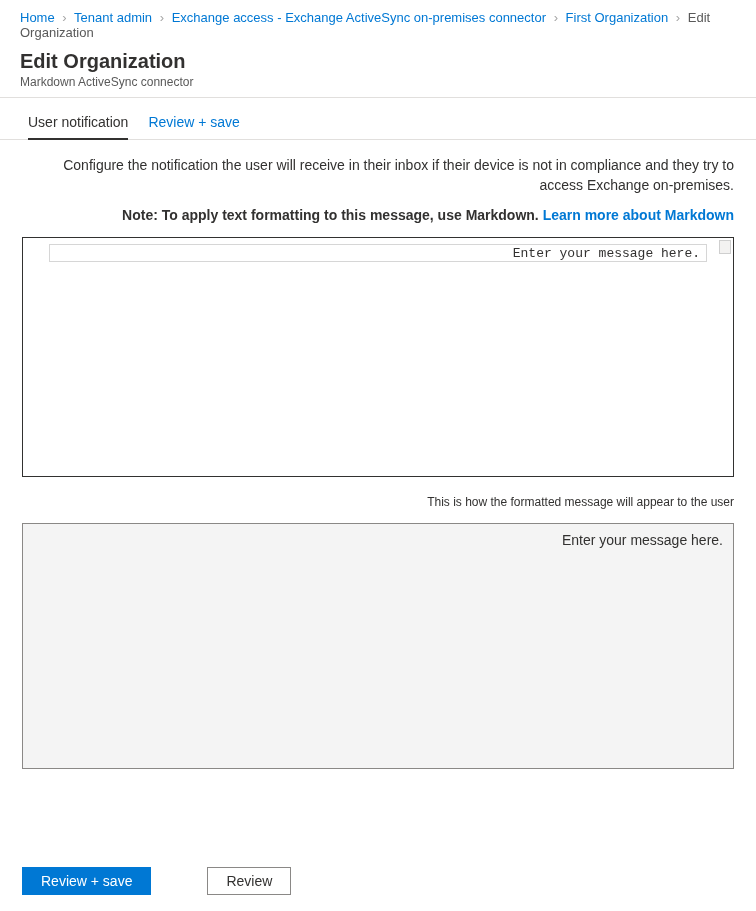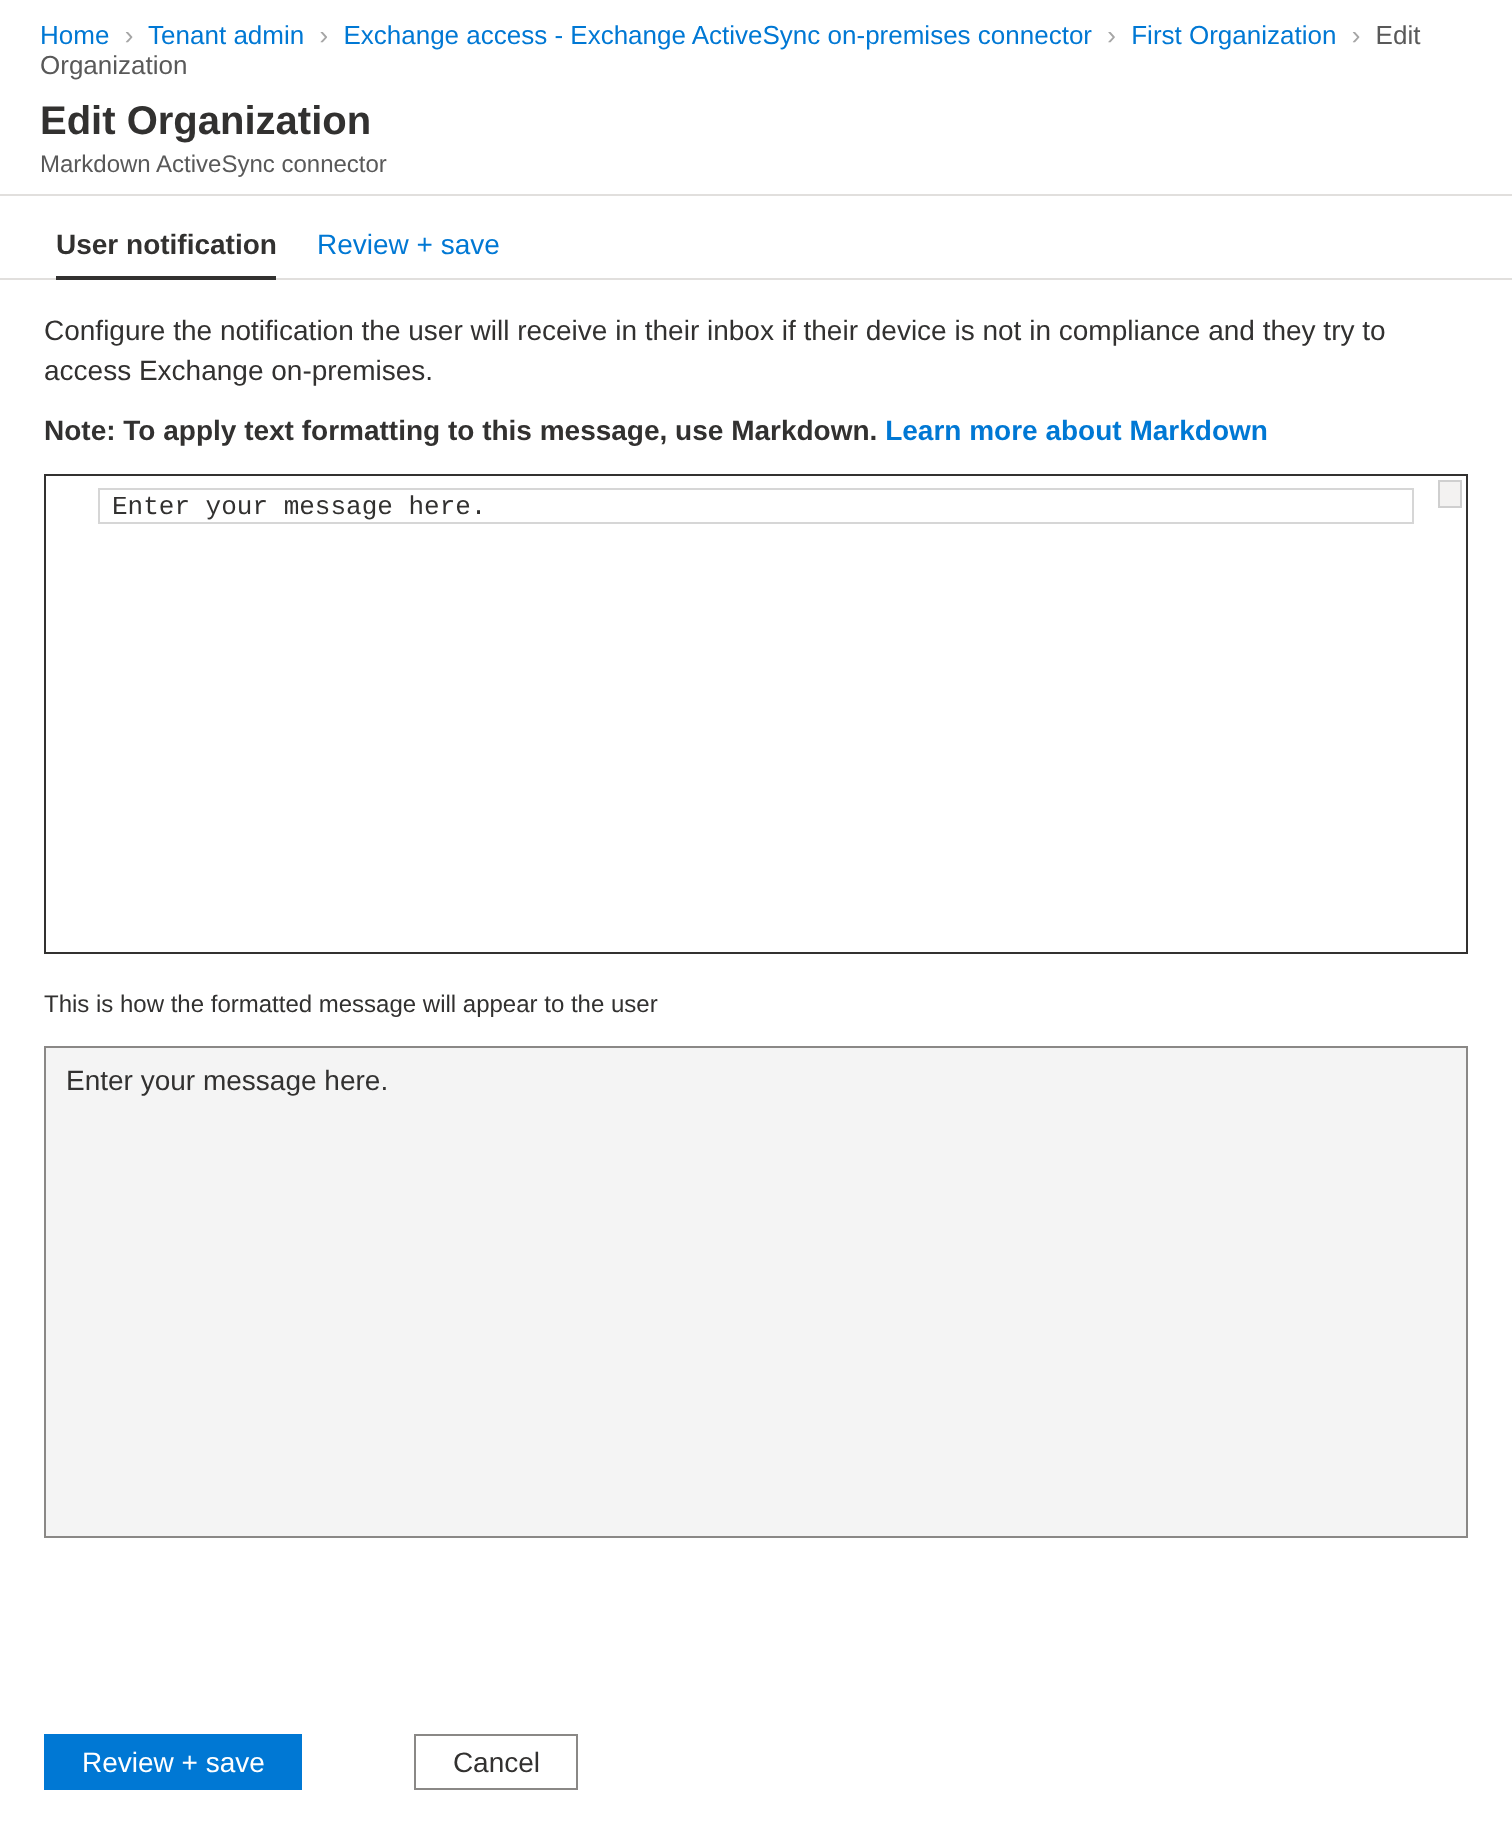--- a/index.html
+++ b/index.html
@@ -51,24 +51,25 @@
       padding: 0 0 8px 0;
       cursor: pointer;
       font-size: 14px;
       color: #0078d4;
       border-bottom: 2px solid transparent;
       margin-bottom: -1px;
     }
     .tab.active {
       color: #323130;
       border-bottom: 2px solid #323130;
-      font-weight: 700;
+      font-weight: 400;
     }
     .content {
       padding: 16px 22px 0 22px;
+      text-align: right;
     }
     .intro {
       font-size: 14px;
       color: #323130;
       line-height: 1.4;
       margin-bottom: 12px;
     }
     .note {
       font-size: 14px;
       color: #323130;
@@ -193,14 +194,14 @@
   </div>
 
   <div class="preview-desc">This is how the formatted message will appear to the user</div>
   <div class="preview-box">
     <span>Enter your message here.</span>
   </div>
 </div>
 
 <div class="footer">
   <button class="btn btn-primary">Review + save</button>
-  <button class="btn btn-secondary">Cancel</button>
+  <button class="btn btn-secondary">Review</button>
 </div>
 
 </body></html>

